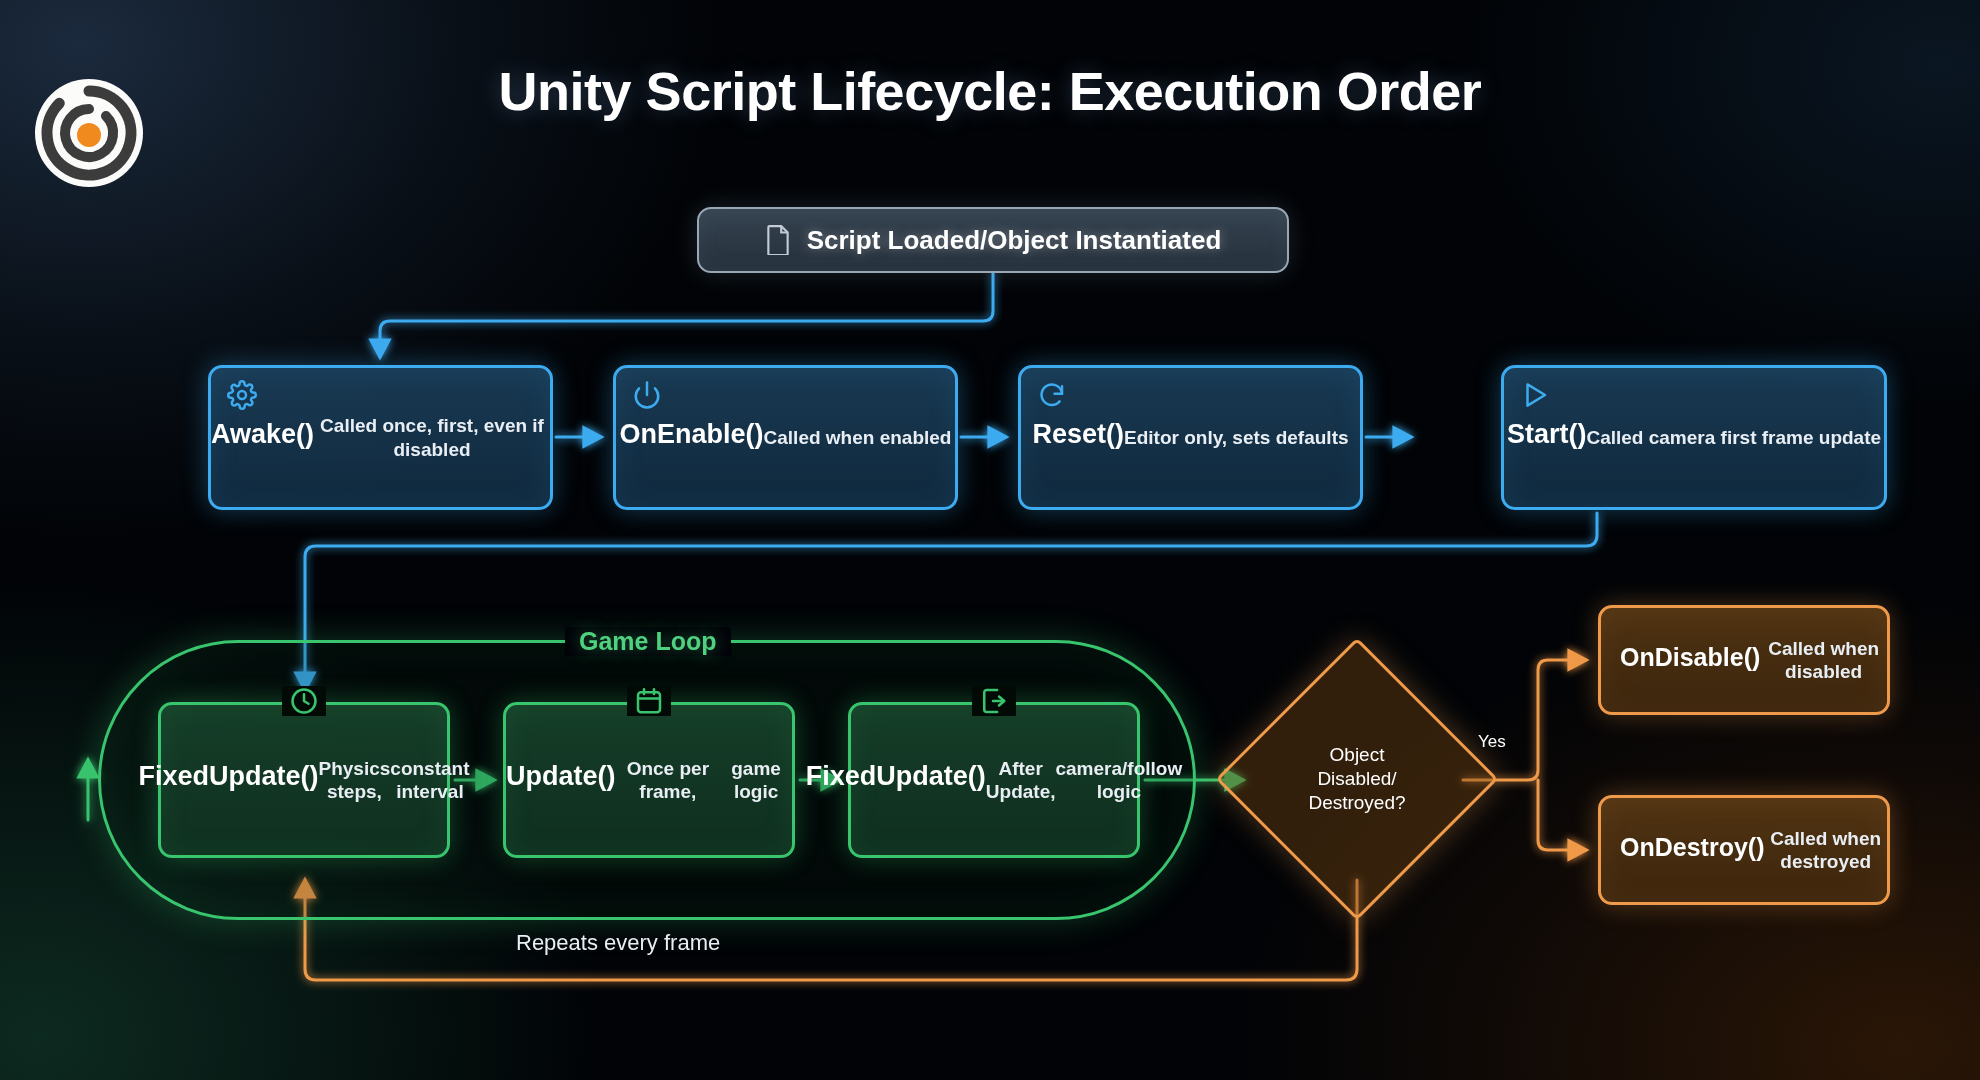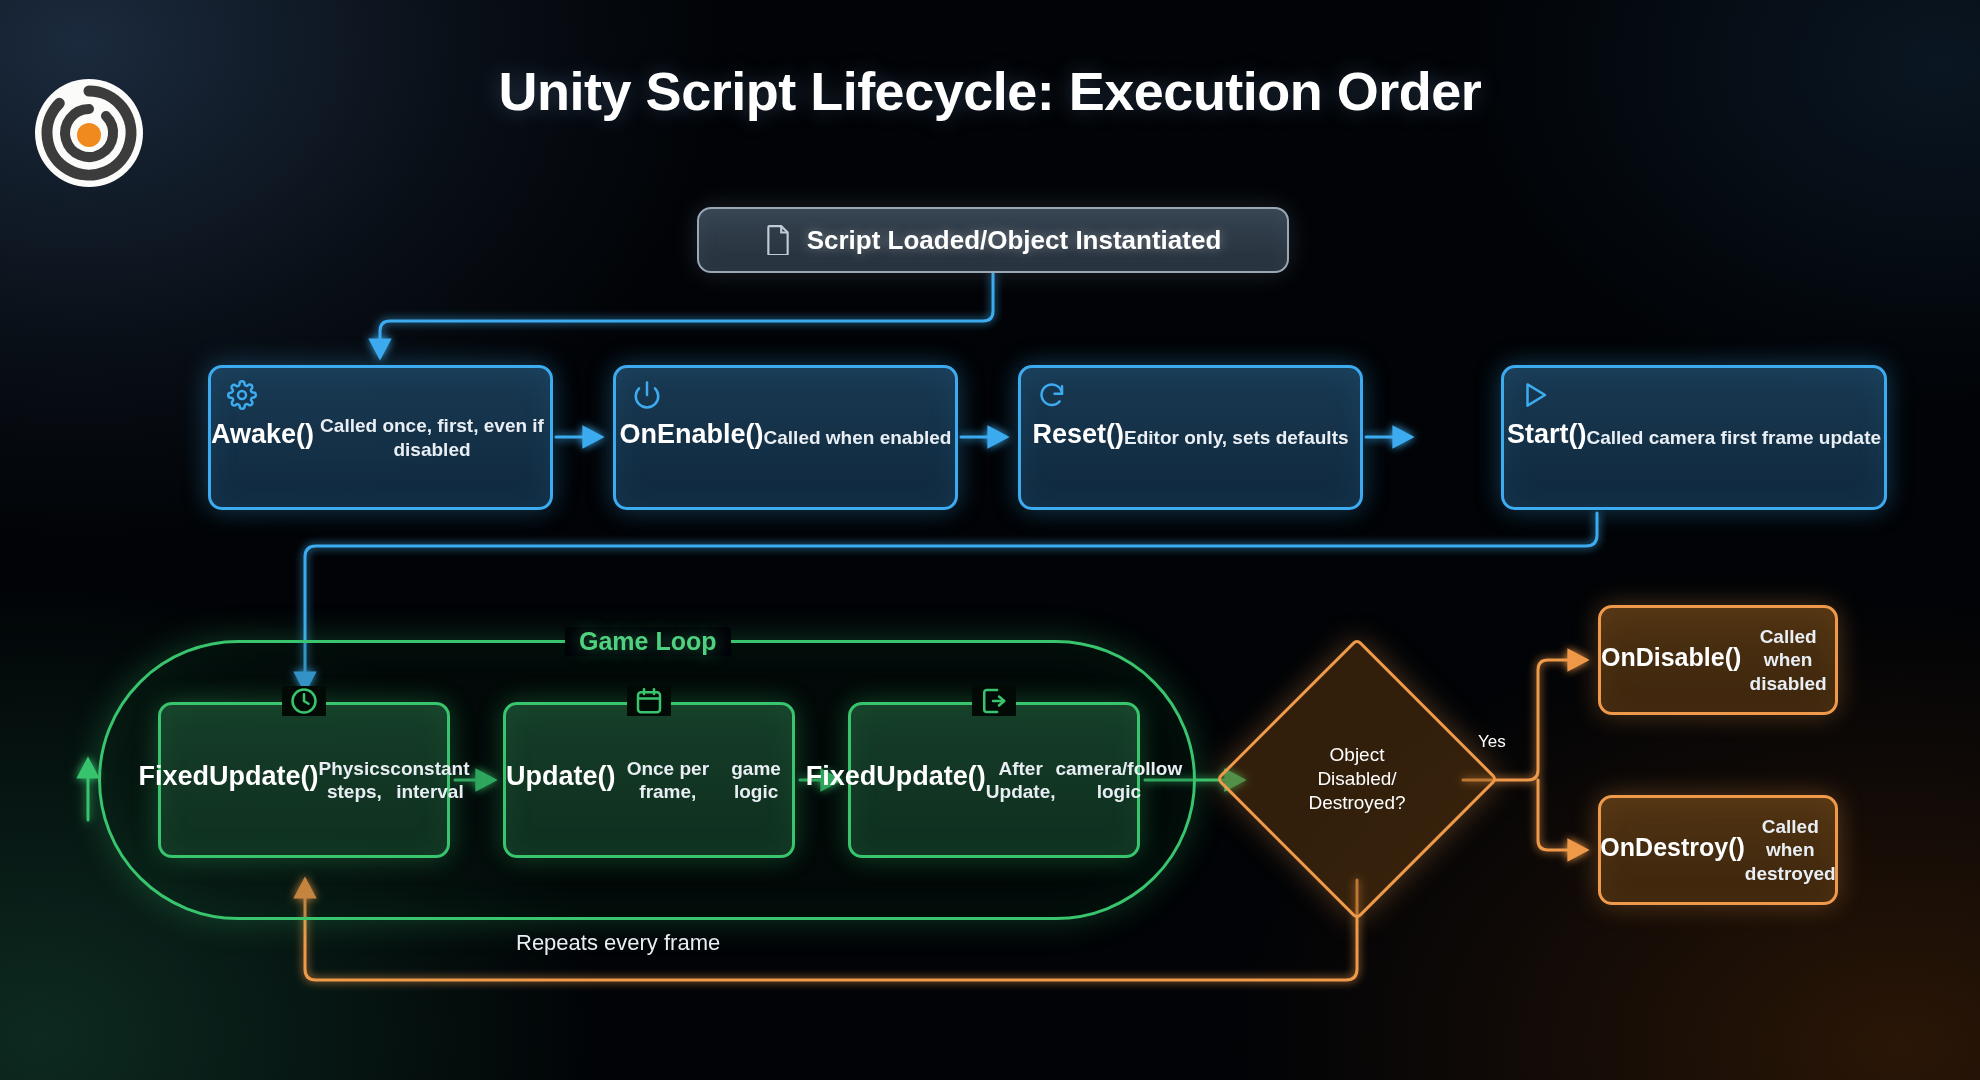--- a/index.html
+++ b/index.html
@@ -124,21 +124,21 @@
   #yes-label {
     position: absolute; left: 1478px; top: 732px;
     font-size: 17px; color: #ffffff;
   }
 
   
   .orange {
     border: 3px solid #ef9a4a;
     background: linear-gradient(180deg, rgba(86,55,19,0.92), rgba(64,40,14,0.92));
     box-shadow: 0 0 26px rgba(239,154,74,0.32), inset 0 0 30px rgba(239,154,74,0.08);
-    left: 1598px; width: 240px; height: 110px;
+    left: 1598px; width: 292px; height: 110px; padding-left: 19px;
   }
   .orange .t { font-size: 25px; margin-bottom: 5px; }
   .orange .s { font-size: 19px; }
   #n-ondisable { top: 605px; }
   #n-ondestroy { top: 795px; }
 
   #repeats-label {
     position: absolute; left: 516px; top: 930px;
     font-size: 22px; color: #e8eef3;
   }

